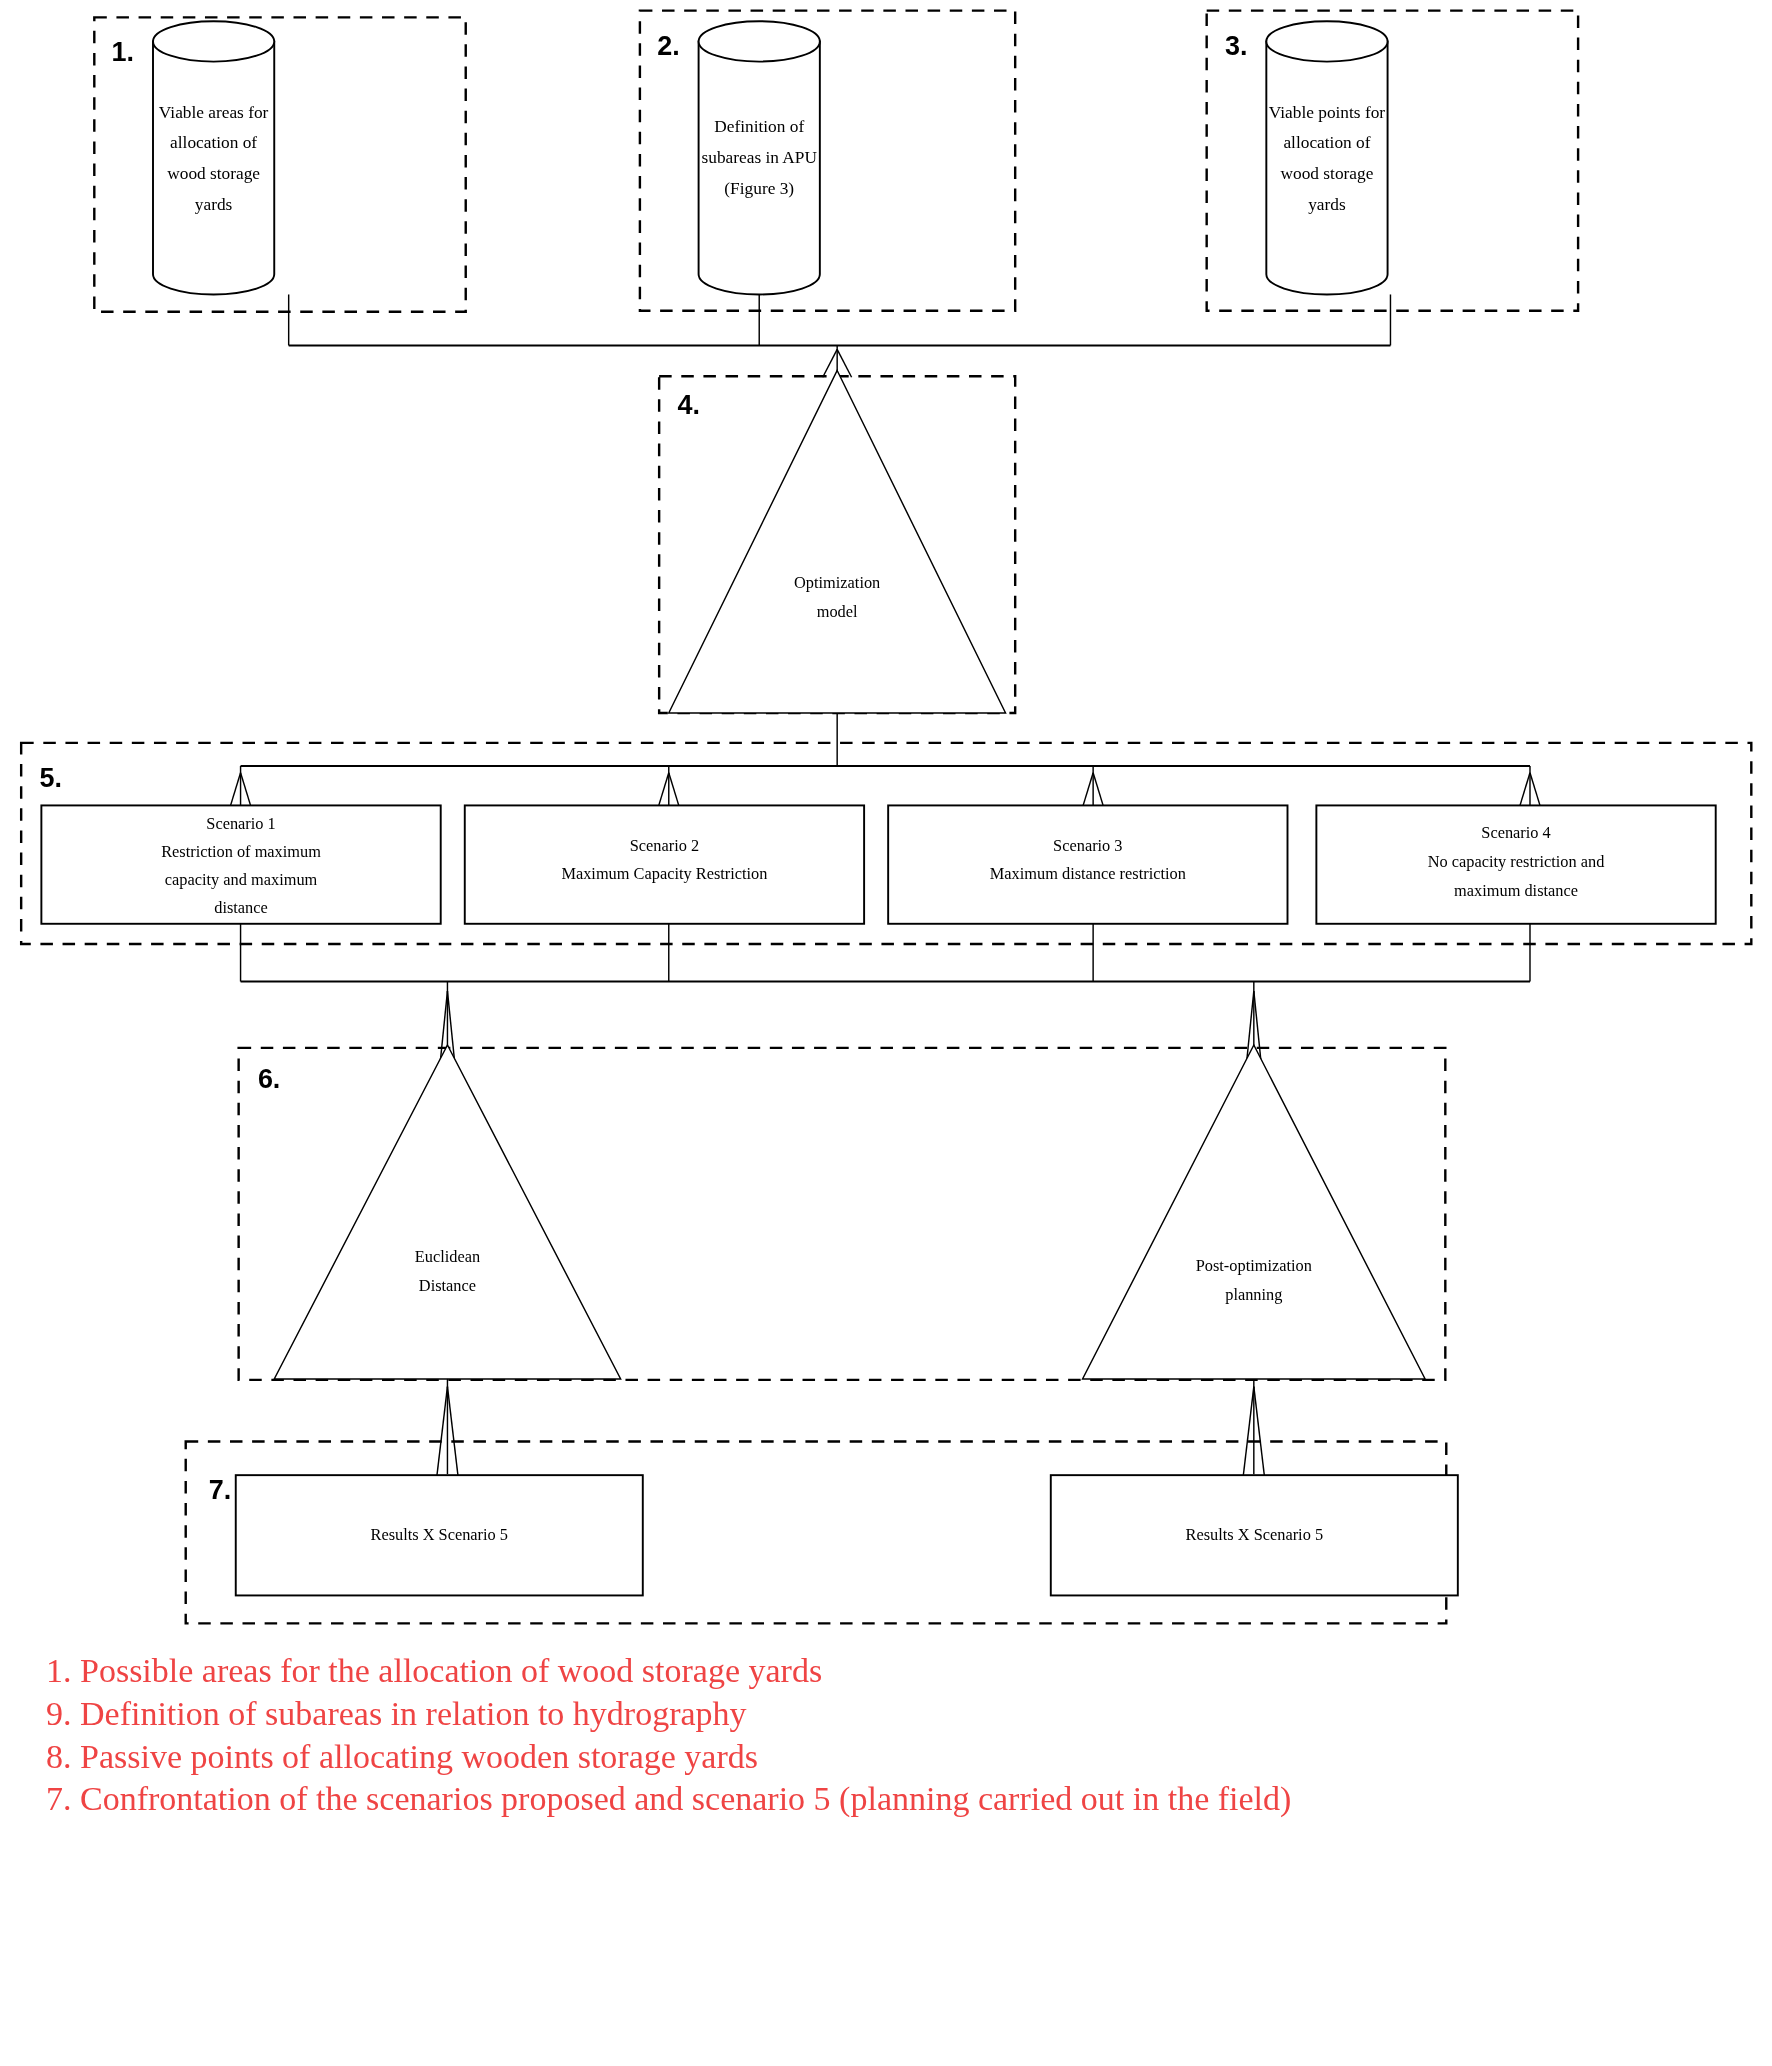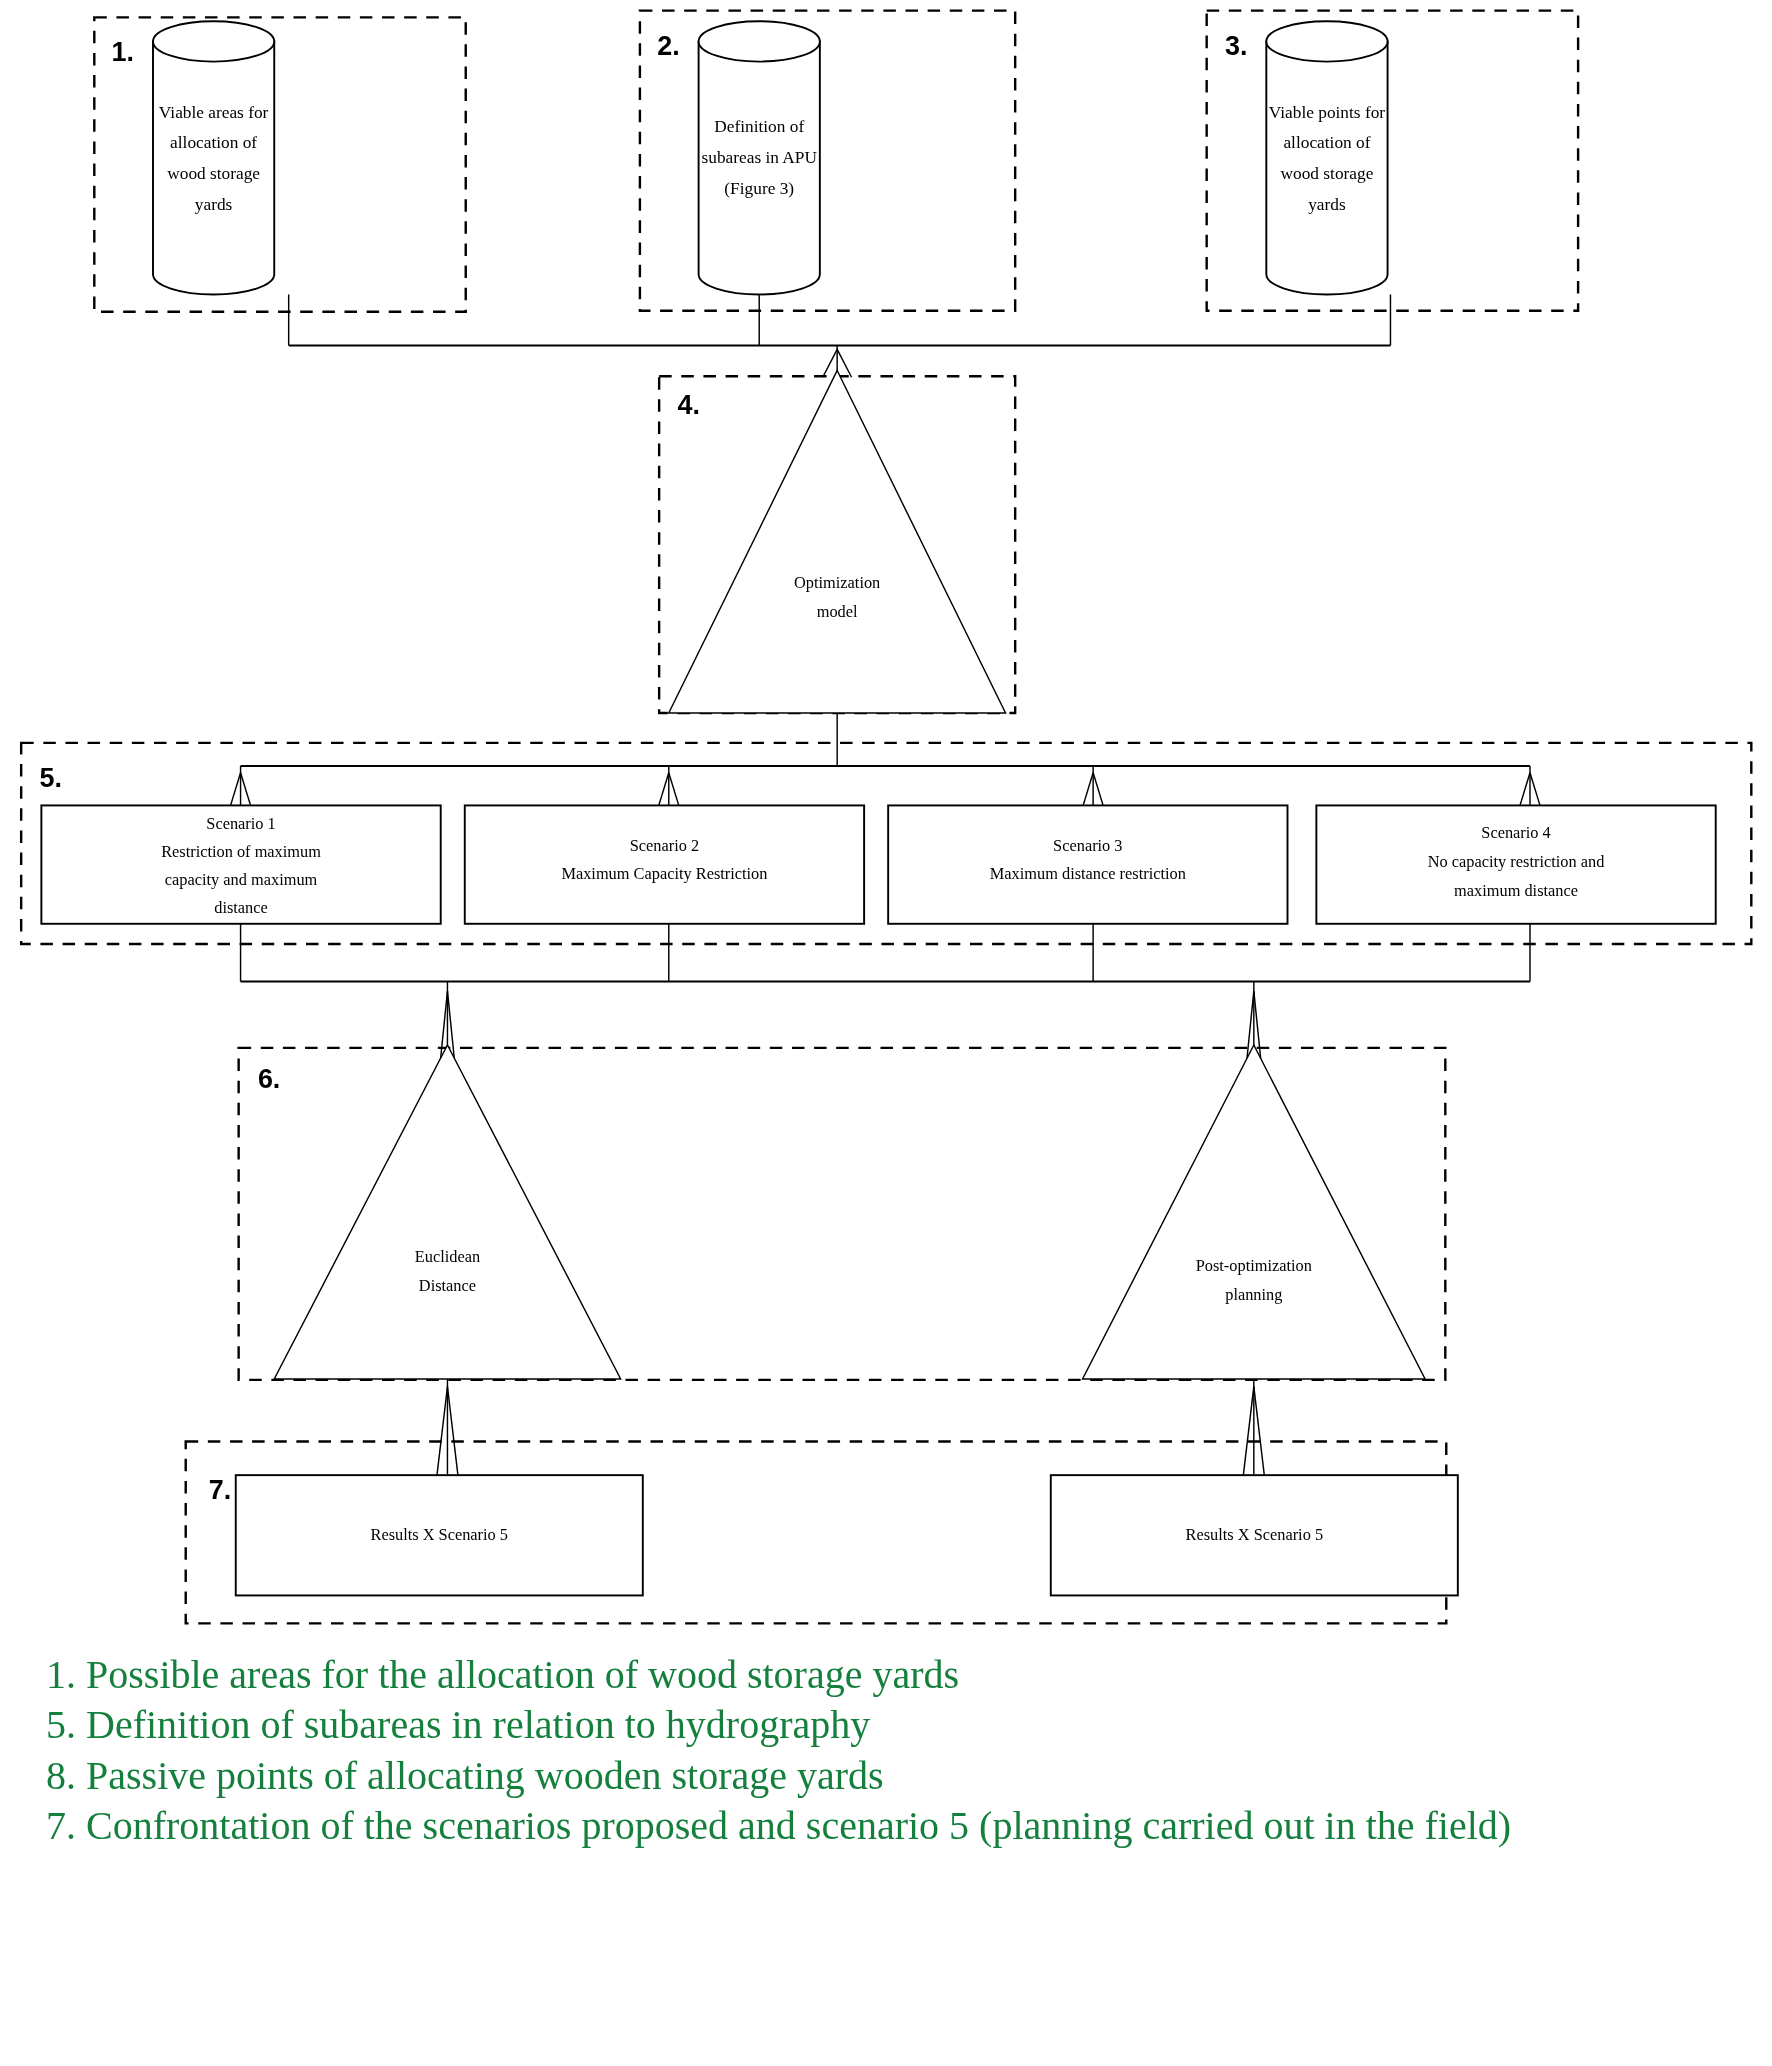--- a/index.html
+++ b/index.html
@@ -53,23 +53,23 @@
     dominant-baseline: middle;
   }
   .legend {
     position: absolute;
     left: 46px;
     top: 1650px;
     width: 1660px;
   }
   .legend-line {
     font-family: "Liberation Serif", "DejaVu Serif", serif;
-    font-size: 40px;
+    font-size: 34px;
     line-height: 1.26;
-    color: #15803d;
+    color: #ef4444;
     white-space: pre-wrap;
     margin: 0;
     padding: 0;
   }
 </style>
 </head>
 <body>
 
 <div id="page">
 
@@ -224,19 +224,19 @@
 
     <g>
       <rect class="shape-fill" x="2184" y="3066" width="846" height="250"></rect>
       <text class="node-text-sm" x="2607" y="3192">Results X Scenario 5</text>
     </g>
 
   </svg>
 
   <div class="legend">
     <p class="legend-line">1. Possible areas for the allocation of wood storage yards</p>
-    <p class="legend-line">5. Definition of subareas in relation to hydrography</p>
+    <p class="legend-line">9. Definition of subareas in relation to hydrography</p>
     <p class="legend-line">8. Passive points of allocating wooden storage yards</p>
     <p class="legend-line">7. Confrontation of the scenarios proposed and scenario 5 (planning carried out in the field)</p>
   </div>
 
 </div>
 
 
 </body></html>

